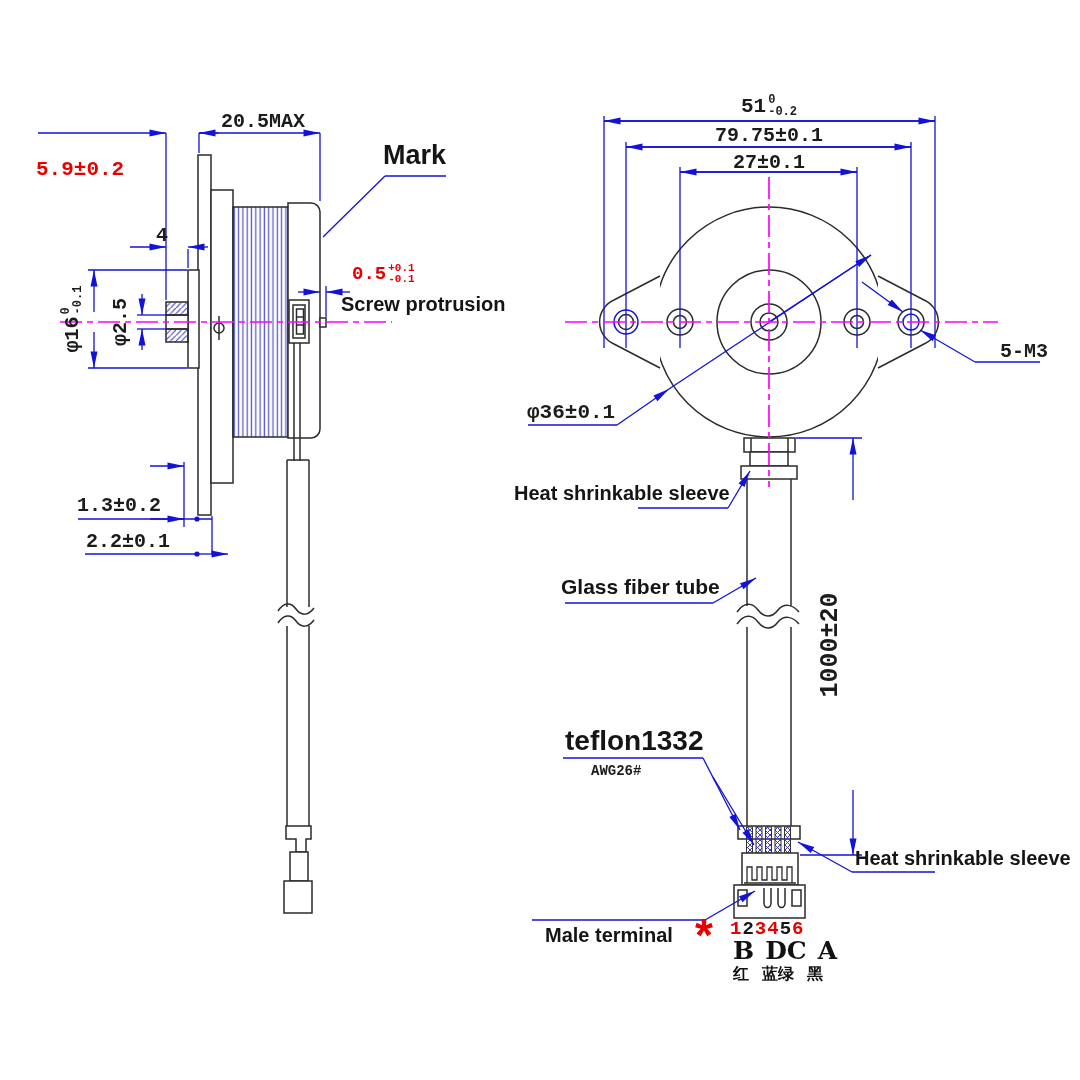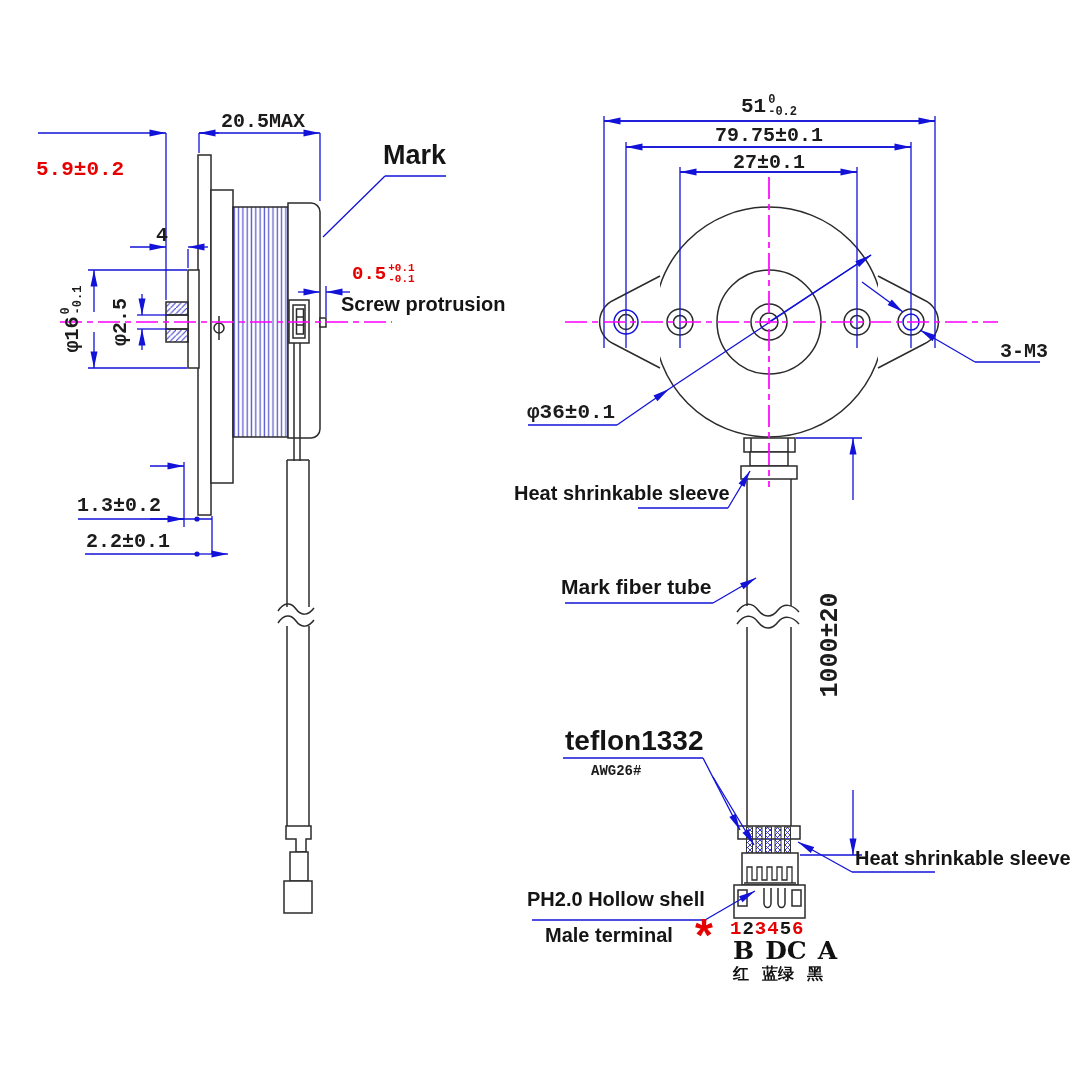--- a/index.html
+++ b/index.html
@@ -259,29 +259,28 @@
   <span>51</span>
   <span class="tolstack" style="font-size:12px;">
     <span>0</span>
     <span>-0.2</span>
   </span>
 </div>
 <div class="ctr mono" style="left:769px;top:135px;font-size:20px;">79.75±0.1</div>
 <div class="ctr mono" style="left:769px;top:162px;font-size:20px;">27±0.1</div>
 
 <div class="txt mono" style="left:527px;top:401px;font-size:21px;">φ36±0.1</div>
-<div class="txt mono" style="left:1000px;top:340px;font-size:20px;">3-M3</div>
+<div class="txt mono" style="left:1000px;top:340px;font-size:20px;">5-M3</div>
 <div class="rot mono" style="left:830px;top:645px;font-size:25px;">1000±20</div>
 
 <div class="txt serif" style="left:514px;top:482px;font-size:20px;">Heat shrinkable sleeve</div>
-<div class="txt serif" style="left:561px;top:575px;font-size:21px;">Mark fiber tube</div>
+<div class="txt serif" style="left:561px;top:575px;font-size:21px;">Glass fiber tube</div>
 <div class="txt serif" style="left:565px;top:725px;font-size:28px;">teflon1332</div>
 <div class="txt mono" style="left:591px;top:763px;font-size:14px;">AWG26#</div>
 <div class="txt serif" style="left:855px;top:847px;font-size:20px;">Heat shrinkable sleeve</div>
-<div class="txt serif" style="left:527px;top:888px;font-size:20px;">PH2.0 Hollow shell</div>
 <div class="txt serif" style="left:545px;top:924px;font-size:20px;">Male terminal</div>
 <div class="txt serif red" style="left:695px;top:912px;font-size:46px;line-height:1;">*</div>
 
 <div class="pinrow txt" style="left:730px;top:918px;">
   <span class="pin-red">1</span>
   <span class="pin-black">2</span>
   <span class="pin-red">3</span>
   <span class="pin-red">4</span>
   <span class="pin-black">5</span>
   <span class="pin-red">6</span>

